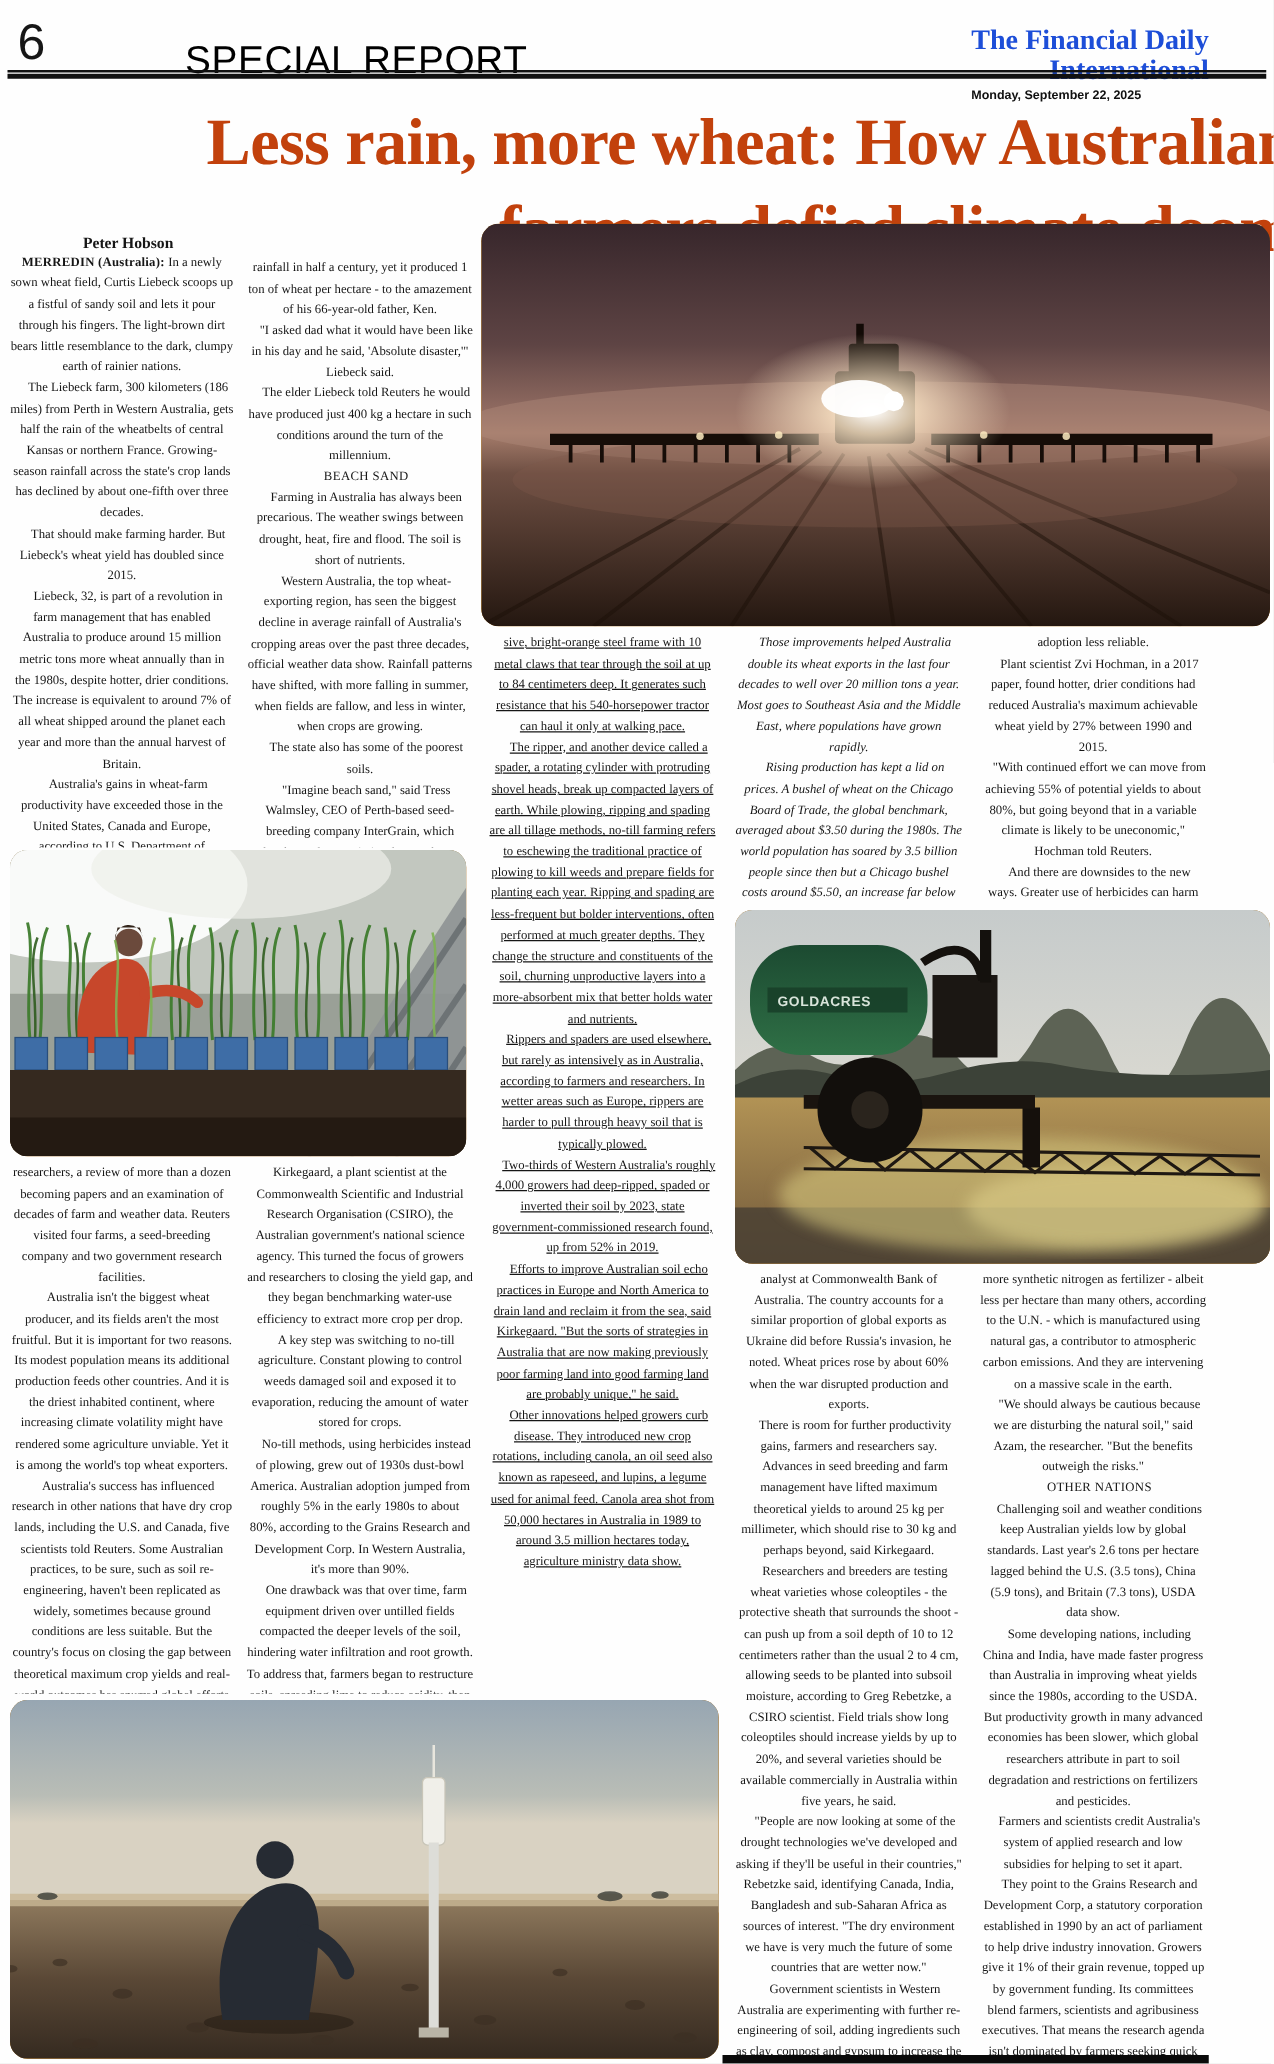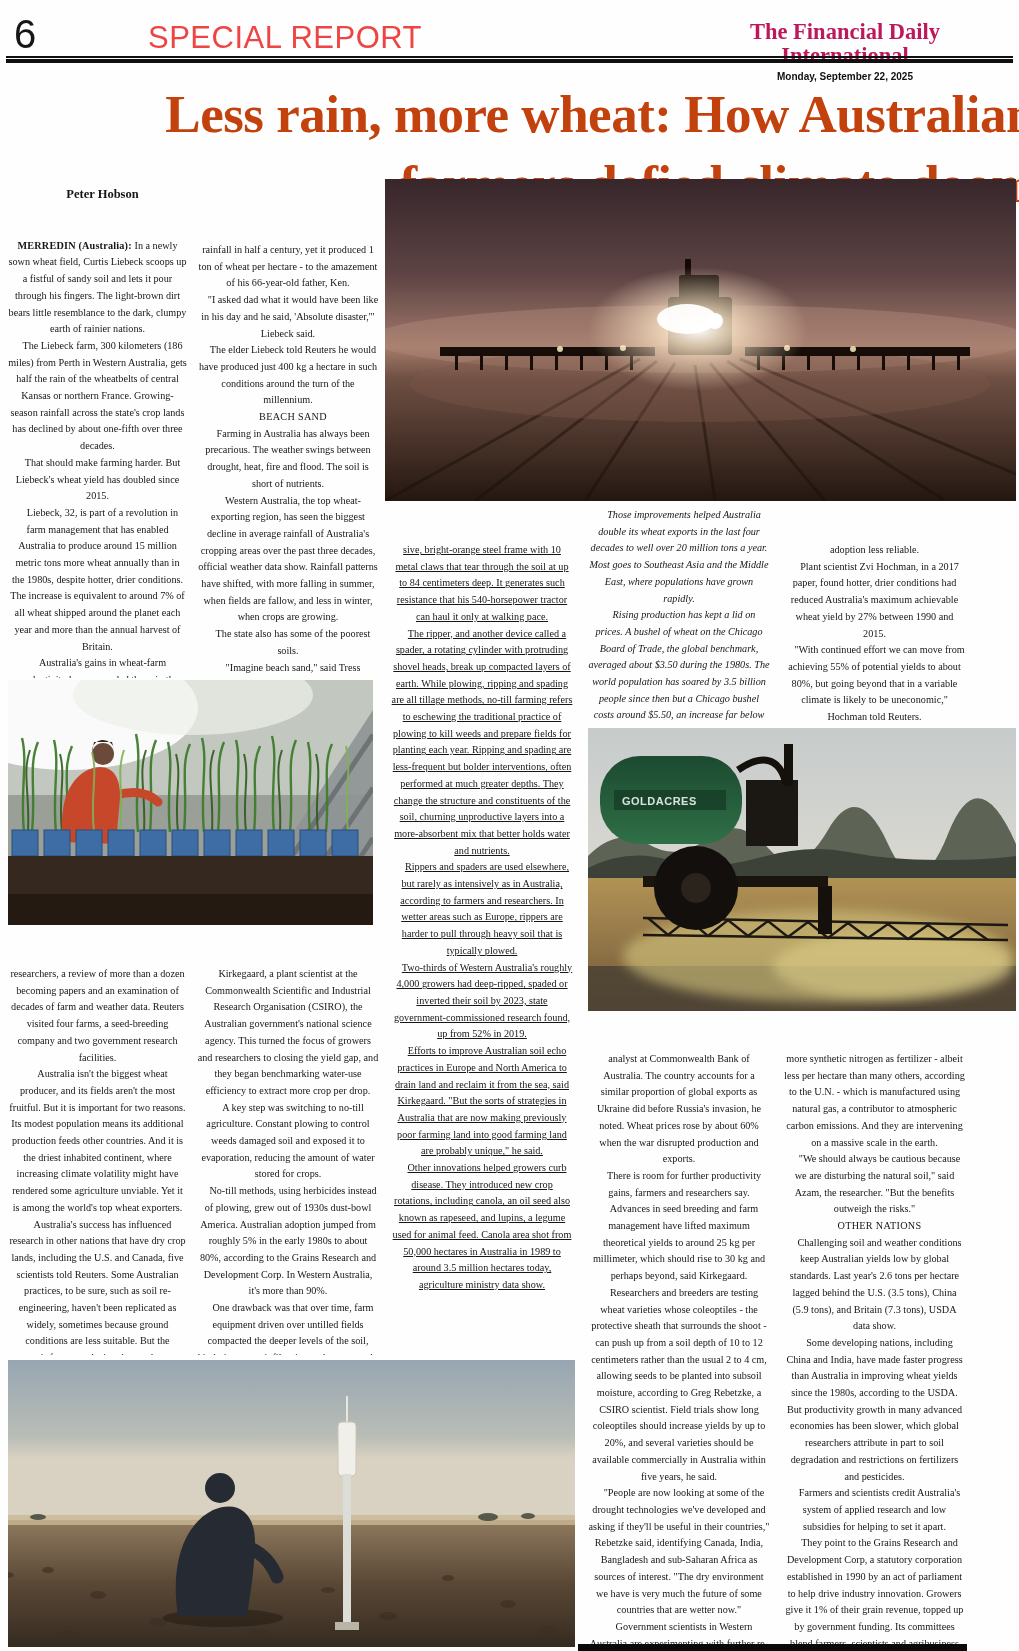--- a/index.html
+++ b/index.html
@@ -1,48 +1,48 @@
 <!DOCTYPE html>
 <html><head>
 <meta charset="utf-8">
 <style>
   html,body{margin:0;padding:0;background:#e8e8e8;}
   #page{width:1019px;height:1651px;position:relative;background:#fefefe;margin:0 auto;overflow:hidden;
         font-family:"Liberation Serif",serif;}
   
   .page-number{position:absolute;left:14px;top:14px;font:400 40px/1 "Liberation Sans",sans-serif;color:#161616;}
-  .section-title{position:absolute;left:148px;top:22px;font:400 31px/1 "Liberation Sans",sans-serif;
-                 letter-spacing:0.5px;color:#ef4444;text-align:right;}
+  .section-title{position:absolute;left:148px;top:32px;font:400 31px/1 "Liberation Sans",sans-serif;
+                 letter-spacing:0.5px;color:#000000;text-align:right;}
   .masthead-block{position:absolute;left:723px;top:20px;width:244px;text-align:center;}
-  .masthead-title{font:700 22.5px/1.05 "Liberation Serif",serif;color:#be185d;}
+  .masthead-title{font:700 22.5px/1.05 "Liberation Serif",serif;color:#1d4ed8;text-align:right;}
   .masthead-date{font:700 10px/1.5 "Liberation Sans",sans-serif;color:#101010;margin-top:2px;}
   .header-rule{position:absolute;left:6px;right:6px;top:56px;height:1px;
                border-top:2px solid #101010;border-bottom:4px solid #101010;}
   
   .headline{position:absolute;left:0;top:63px;width:100%;text-align:right;
             font:700 53px/70px "Liberation Serif",serif;letter-spacing:-0.5px;color:#c2410c;margin:16px;}
   
   .col{position:absolute;overflow:hidden;font:10.2px/16.7px "Liberation Serif",serif;
        text-align:justify;color:#161616;}
   .col p{margin:0;text-indent:10px;text-align:center;}
-  .col p.lead,.col p.cont{text-indent:0;margin-top:35px;}
+  .col p.lead,.col p.cont{text-indent:0;}
   .col p.lead b{letter-spacing:0.2px;}
   .col p.subhead{text-indent:10px;letter-spacing:0.3px;}
   .byline{text-align:center;font-weight:700;font-size:12.5px;margin:0 0 11px 0;text-indent:0;}
   #col1a{left:8px;top:186px;width:179px;height:492px;}
   #col2a{left:197px;top:207px;width:182px;height:471px;}
   #col1b{left:8px;top:931px;width:179px;height:424px;}
   #col2b{left:197px;top:931px;width:182px;height:424px;}
   #col3 {left:391px;top:507px;width:182px;height:847px;text-decoration:underline;}
   #col4a{left:588px;top:507px;width:182px;height:218px;font-style:italic;}
   #col5a{left:784px;top:507px;width:181px;height:218px;}
   #col4b{left:588px;top:1016px;width:182px;height:631px;}
   #col5b{left:784px;top:1016px;width:181px;height:631px;}
   
-  .photo{position:absolute;overflow:hidden;background:#a16207;}
+  .photo{position:absolute;overflow:hidden;background:#a16207;border-radius:14px;}
   .photo svg{display:block;width:100%;height:100%;}
   #photo-tractor{left:385px;top:179px;width:631px;height:322px;}
   #photo-greenhouse{left:8px;top:680px;width:365px;height:245px;}
   #photo-sprayer{left:588px;top:728px;width:428px;height:283px;}
   #photo-field{left:8px;top:1360px;width:567px;height:287px;}
   .bottom-bar{position:absolute;left:578px;top:1644px;width:389px;height:7px;background:#0a0a0a;}
 </style>
 </head>
 <body>
 

